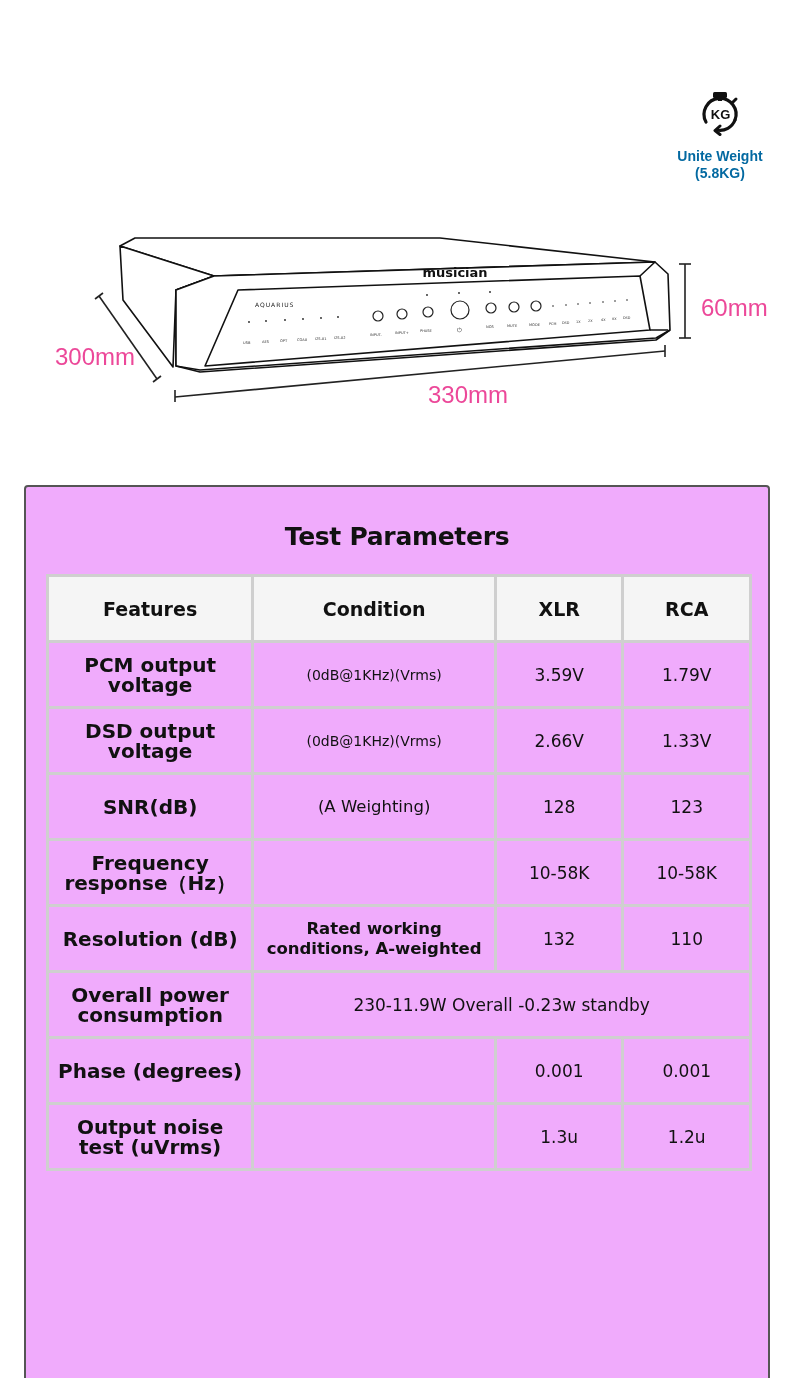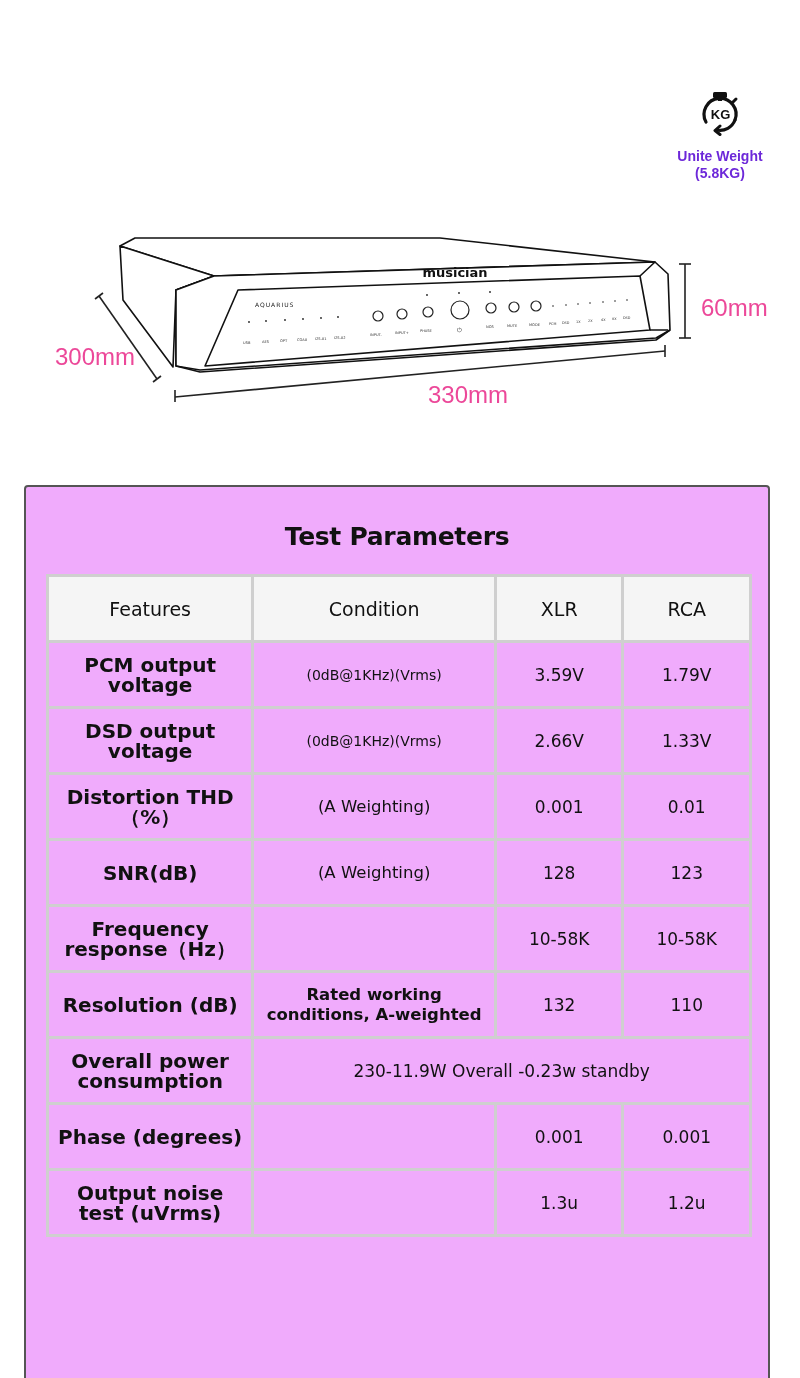--- a/index.html
+++ b/index.html
@@ -2,21 +2,21 @@
 <html><head>
   <meta charset="utf-8">
   <style>
     html, body { margin: 0; padding: 0; background: #ffffff; }
     body { width: 800px; height: 1378px; position: relative; overflow: hidden;
            font-family: "DejaVu Sans", "Liberation Sans", sans-serif; color: #111; }
 
     
     .weight { position: absolute; left: 660px; top: 90px; width: 120px; text-align: center; }
     .weight svg { display: block; margin: 0 auto; }
-    .weight .w-label { font-family: "Liberation Sans", sans-serif; font-weight: bold; font-size: 14px; line-height: 17px; color: #6d28d9; margin-top: 12px; }
+    .weight .w-label { font-family: "Liberation Sans", sans-serif; font-weight: bold; font-size: 14px; line-height: 17px; color: #0369a1; margin-top: 12px; }
 
     
     .drawing { position: absolute; left: 0; top: 220px; width: 779px; height: 200px; }
     .dim-label { position: absolute; font-family: "Liberation Sans", sans-serif; font-size: 24px; color: #ec4899; }
     .dim-300 { left: 55px; top: 123px; }
     .dim-330 { left: 428px; top: 161px; }
     .dim-60  { left: 701px; top: 74px; }
 
     
     .card { position: absolute; left: 24px; top: 485px; width: 746px; height: 948px;
@@ -29,21 +29,21 @@
     table.params td { border: 3px solid #cfcfcf; text-align: center; vertical-align: middle;
                       padding: 0 6px; color: #111; line-height: 20px; }
     table.params tr { height: 66px; }
     .c-feat  { width: 198px; }
     .c-cond  { width: 234px; }
     .c-xlr   { width: 123px; }
     .c-rca   { width: 123px; }
 
     .model-label { font-weight: bold; font-size: 22px; }
     .model-value { font-weight: bold; font-size: 18px; }
-    tr.hdr td { background: #f5f5f5; font-weight: normal; font-size: 19px; }
+    tr.hdr td { background: #f5f5f5; font-weight: bold; font-size: 19px; }
     td.feat { font-weight: bold; font-size: 20px; }
     td.cond { font-size: 16.5px; }
     td.cond.small { font-size: 14px; }
     td.cond.bold { font-weight: bold; text-align: center; }
     td.val  { font-size: 17px; }
     td.span-val { font-size: 17px; }
   </style>
 </head>
 <body>
 
@@ -189,26 +189,20 @@
       <td class="val">3.59V</td>
       <td class="val">1.79V</td>
     </tr>
     <tr>
       <td class="feat">DSD output voltage</td>
       <td class="cond small">(0dB@1KHz)(Vrms)</td>
       <td class="val">2.66V</td>
       <td class="val">1.33V</td>
     </tr>
     <tr>
-      <td class="feat">Distortion THD（%）</td>
-      <td class="cond">(A Weighting)</td>
-      <td class="val">0.001</td>
-      <td class="val">0.01</td>
-    </tr>
-    <tr>
       <td class="feat">SNR(dB)</td>
       <td class="cond">(A Weighting)</td>
       <td class="val">128</td>
       <td class="val">123</td>
     </tr>
     <tr>
       <td class="feat">Frequency response（Hz）</td>
       <td class="cond"></td>
       <td class="val">10-58K</td>
       <td class="val">10-58K</td>

